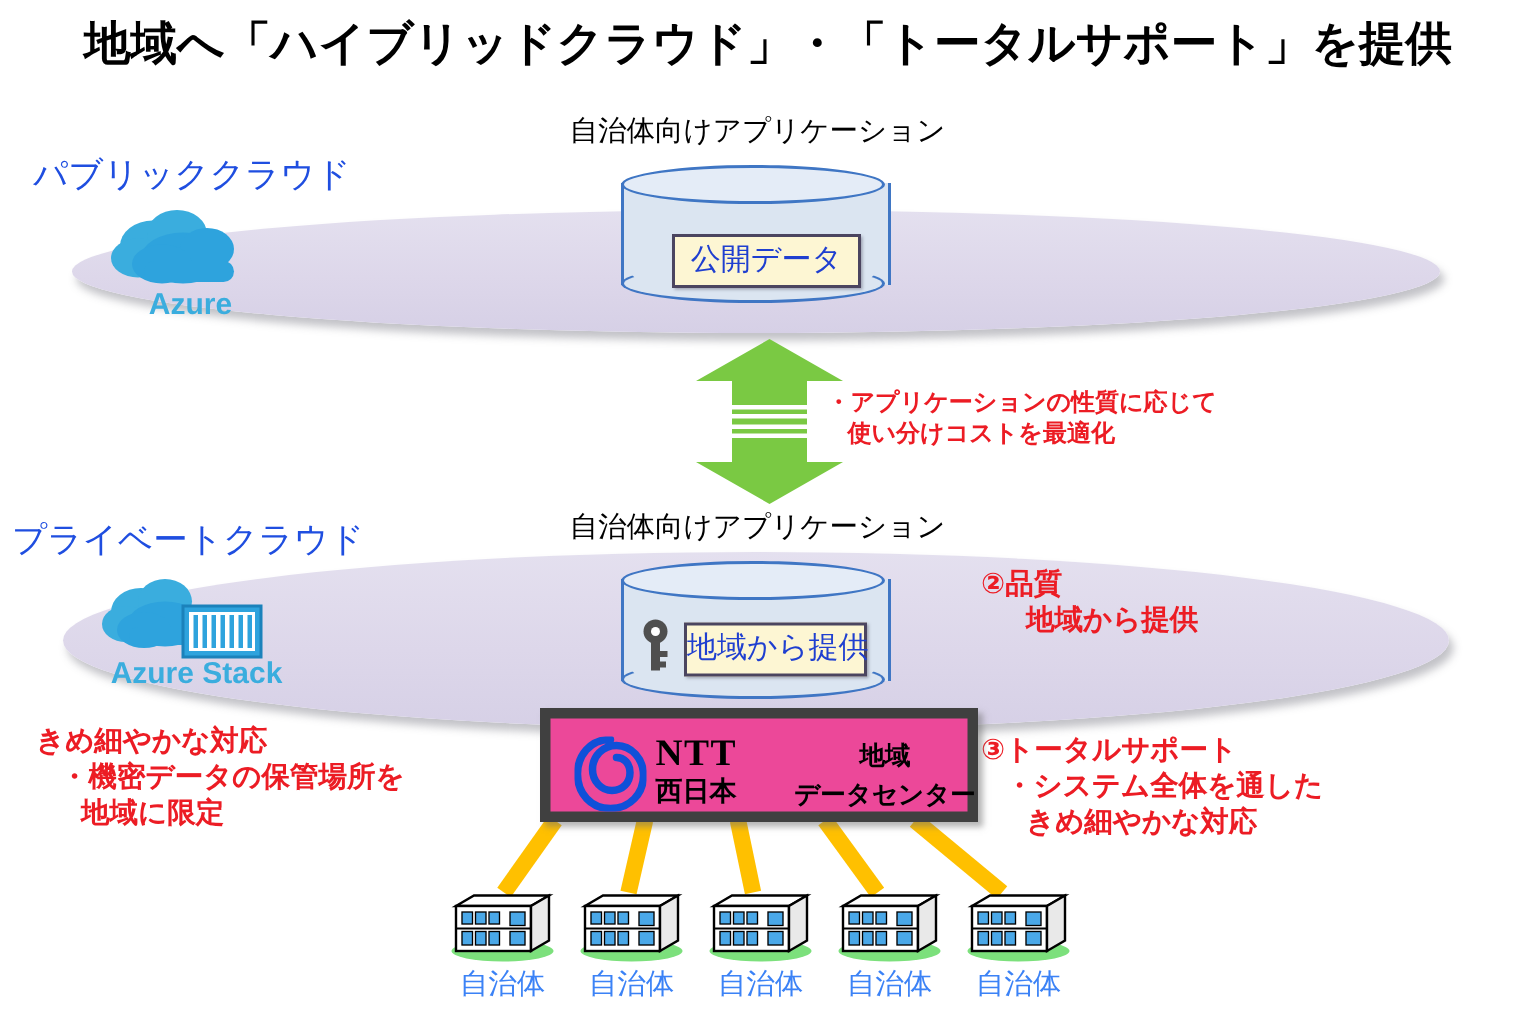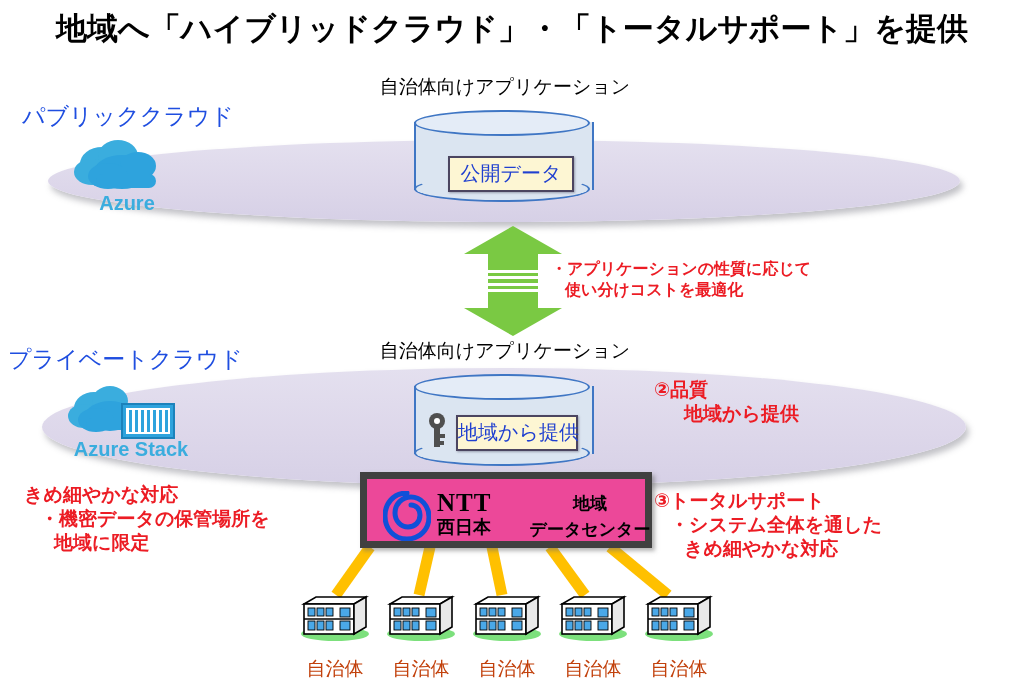--- a/index.html
+++ b/index.html
@@ -187,23 +187,23 @@
   #municipalities { left: 292px; top: 588px; width: 430px; height: 92px; }
   .municipality {
     position: absolute;
     width: 86px;
     text-align: center;
   }
   .municipality .bldg-icon { display: block; width: 86px; height: 54px; }
   .municipality .muni-label {
     display: block;
     font-size: 19px;
-    color: #c2410c;
-    white-space: nowrap;
-    margin-top: 14px;
+    color: #3b82f6;
+    white-space: nowrap;
+    margin-top: 1px;
   }
 
   
   #connectors { left: 292px; top: 545px; width: 430px; height: 52px; }
 </style>
 </head>
 <body>
 
 <div id="canvas">
 

